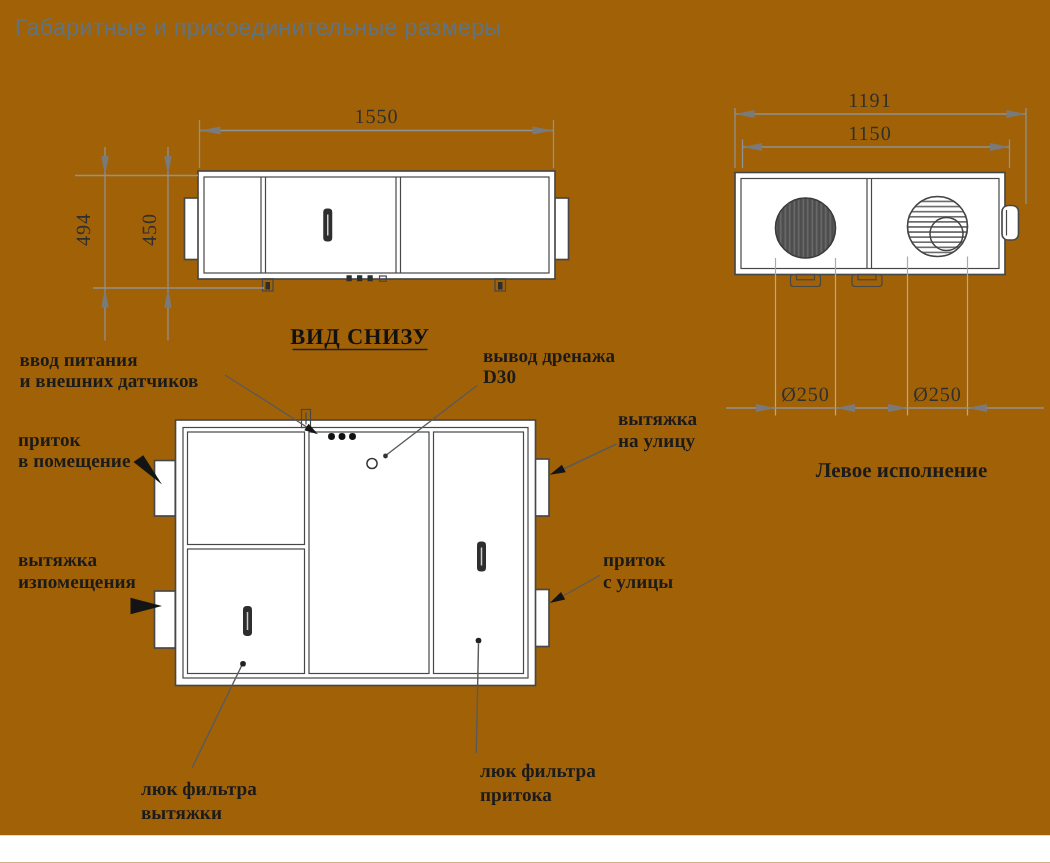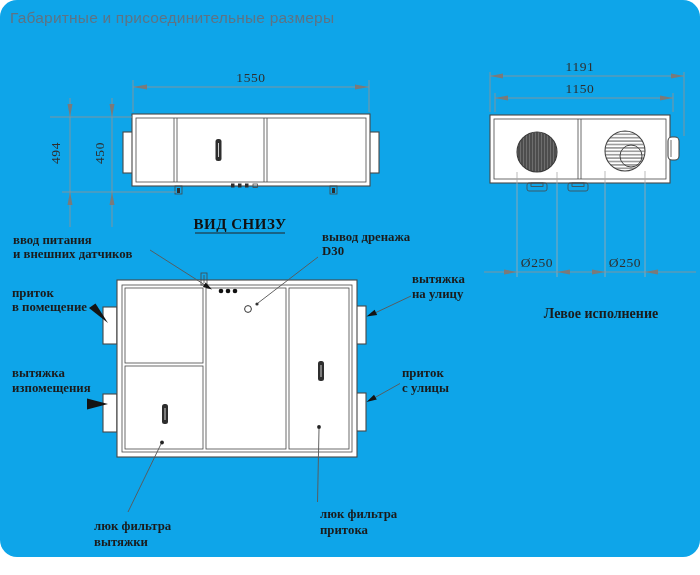--- a/index.html
+++ b/index.html
@@ -1,17 +1,17 @@
 <!DOCTYPE html>
 <html><head>
 <meta charset="utf-8">
 <style>
   html,body{margin:0;padding:0;background:#fff;}
-  #stage{position:relative;width:700px;height:557px;background:#0ea5e9;overflow:hidden;
-         font-family:"Liberation Sans", sans-serif;border-radius:17px;}
+  #stage{position:relative;width:700px;height:557px;background:#a16207;overflow:hidden;
+         font-family:"Liberation Sans", sans-serif;}
   svg{display:block}
   .page-title{font:400 15.5px "Liberation Sans","DejaVu Sans",sans-serif;fill:#5e7384;letter-spacing:.2px}
   .t-label{font:700 12.8px "Liberation Serif","DejaVu Serif",serif;fill:#1b1b1b}
   .t-dim{font:400 13.5px "Liberation Serif","DejaVu Serif",serif;fill:#2f2f2f;letter-spacing:.6px}
   .t-view-title{font:700 15px "Liberation Serif","DejaVu Serif",serif;fill:#111;letter-spacing:.5px}
   .t-caption{font:700 14px "Liberation Serif","DejaVu Serif",serif;fill:#1b1b1b}
   .s-mainf{stroke:#474747;stroke-width:1.1;fill:#fff}
   .s-thin{stroke:#474747;stroke-width:.8;fill:none}
   .s-dim{stroke:#929292;stroke-width:.85;fill:none}
   .s-ext{stroke:#aaaaaa;stroke-width:.8;fill:none}

